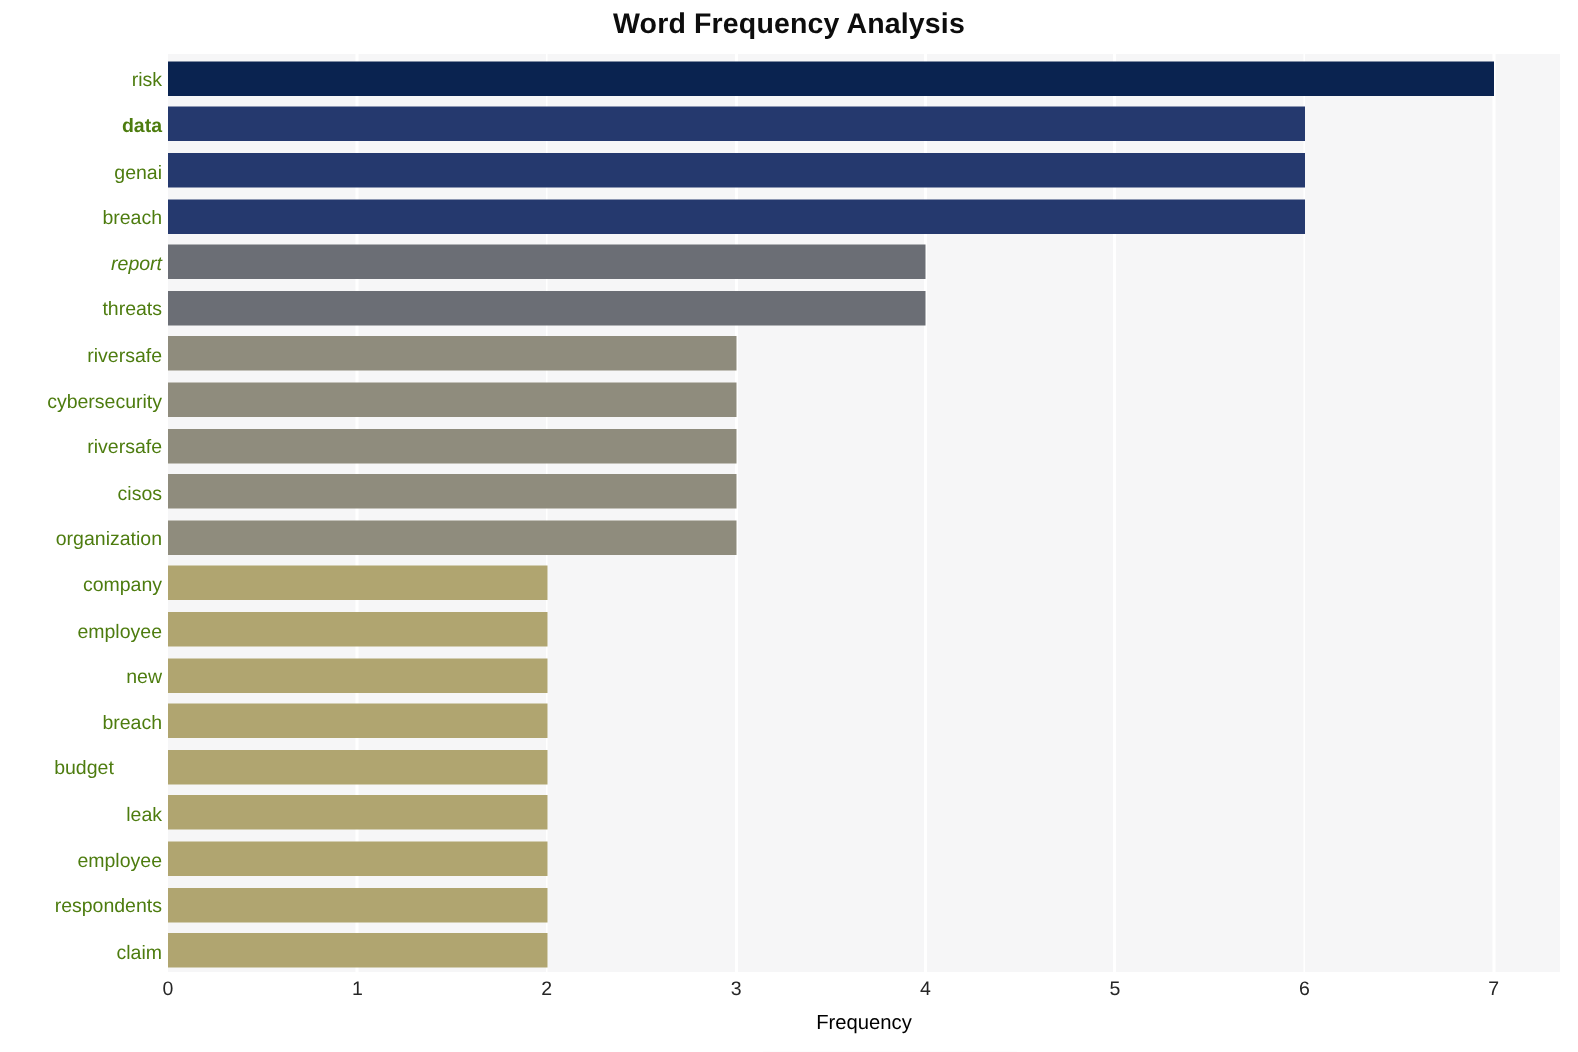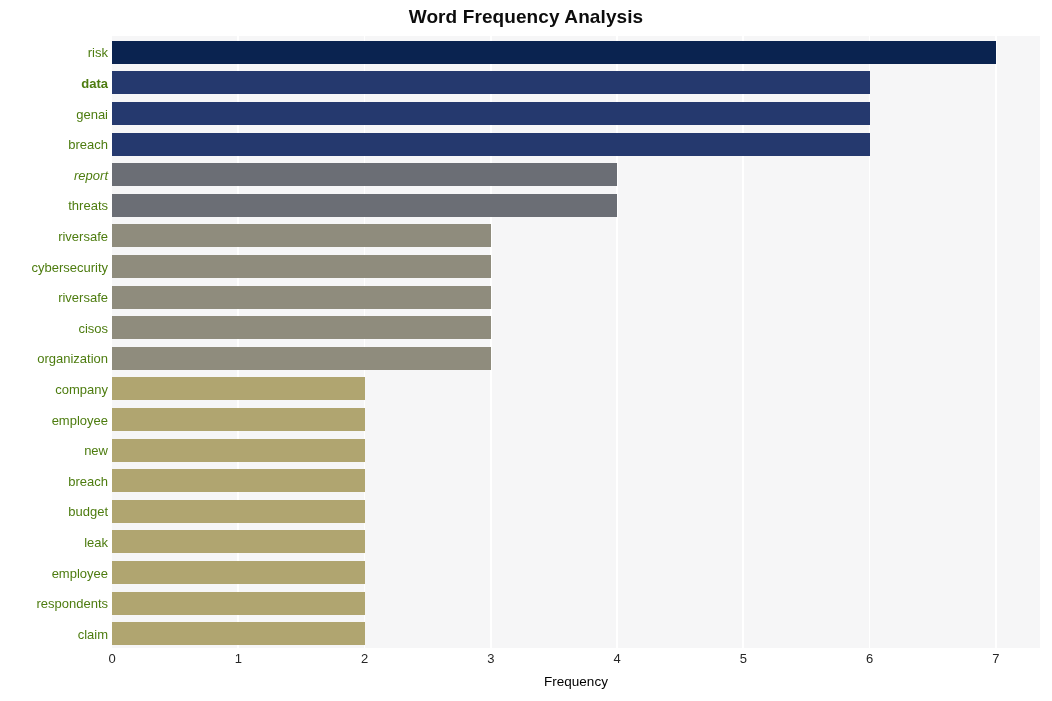--- a/index.html
+++ b/index.html
@@ -160,21 +160,21 @@
       <div class="ytick" style="top: 163.3px;">threats</div>
       <div class="ytick" style="top: 193.9px;">riversafe</div>
       <div class="ytick" style="top: 224.5px;">cybersecurity</div>
       <div class="ytick" style="top: 255.1px;">riversafe</div>
       <div class="ytick" style="top: 285.7px;">cisos</div>
       <div class="ytick" style="top: 316.3px;">organization</div>
       <div class="ytick" style="top: 346.9px;">company</div>
       <div class="ytick" style="top: 377.5px;">employee</div>
       <div class="ytick" style="top: 408.1px;">new</div>
       <div class="ytick" style="top: 438.7px;">breach</div>
-      <div class="ytick" style="top: 469.3px;">budget</div>
+      <div class="ytick" style="top: 469.3px; text-align: center;">budget</div>
       <div class="ytick" style="top: 499.9px;">leak</div>
       <div class="ytick" style="top: 530.5px;">employee</div>
       <div class="ytick" style="top: 561.1px;">respondents</div>
       <div class="ytick" style="top: 591.7px;">claim</div>
     </div>
 
   <div class="x-axis" id="x-axis">
       <div class="xtick" style="left: 0px;">0</div>
       <div class="xtick" style="left: 126.259px;">1</div>
       <div class="xtick" style="left: 252.517px;">2</div>

